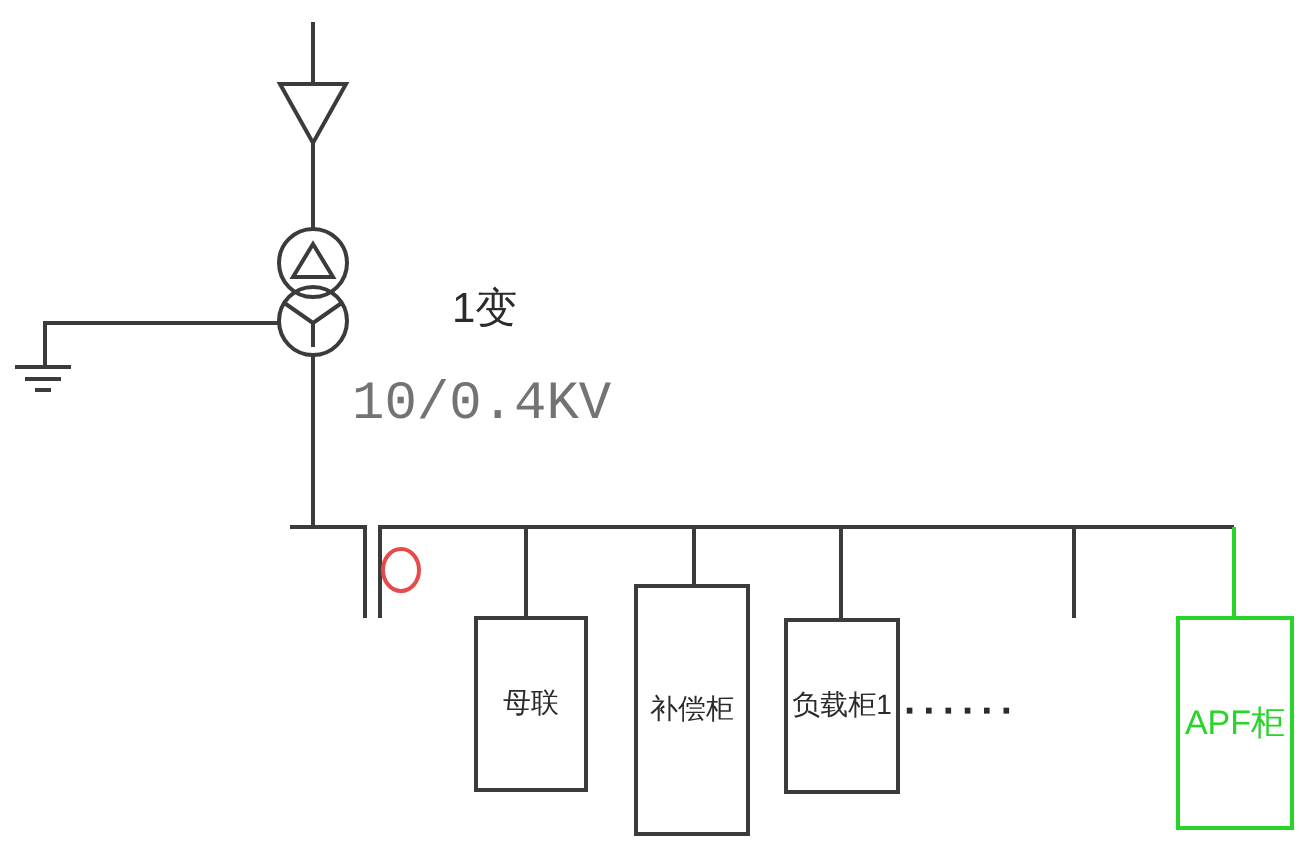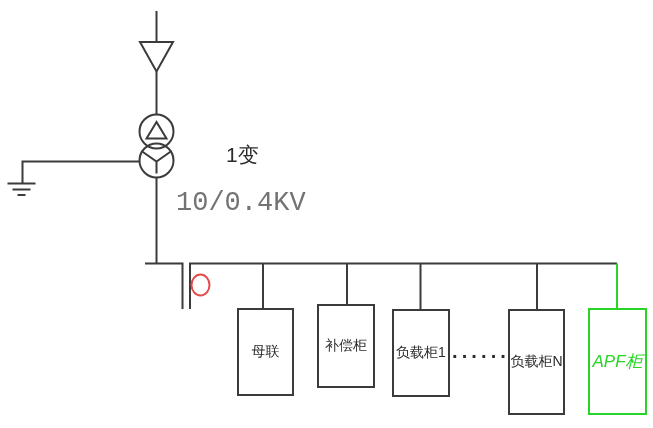--- a/index.html
+++ b/index.html
@@ -27,21 +27,21 @@
     background:var(--background);
     box-sizing:border-box;
     display:flex;align-items:center;justify-content:center;
   }
   .cabinet .lbl{
     font-size:14px;
     color:var(--text);
     white-space:nowrap;
     letter-spacing:0px;
   }
-  .cabinet.apf{border-color:var(--green);font-style:italic;}
+  .cabinet.apf{border-color:var(--green);}
   .cabinet.apf .lbl{color:var(--green);font-size:17px;}
   .txt{position:absolute;color:var(--text);white-space:nowrap;text-align:center;}
   #transformer-name{
     left:226px;top:140px;
     font-size:21px;line-height:30px;
   }
   #voltage-ratio{
     left:176px;top:188px;
     font-family:"Liberation Mono", monospace;
     font-size:27px;line-height:30px;
@@ -89,31 +89,28 @@
   </svg>
 
   <div class="txt" id="transformer-name">1变</div>
   <div class="txt" id="voltage-ratio">10/0.4KV</div>
 
 
   <div class="cabinet" style="left:237px;top:308px;width:57px;height:88px;">
     <span class="lbl">母联</span>
   </div>
 
-  <div class="cabinet" style="left:317px;top:304px;width:58px;height:84px;">
+  <div class="cabinet" style="left:317px;top:292px;width:58px;height:126px;">
     <span class="lbl">补偿柜</span>
   </div>
 
   <div class="cabinet" style="left:392px;top:309px;width:58px;height:88px;align-items:center;">
     <span class="lbl">负载柜1</span>
   </div>
 
   <div class="txt" id="ellipsis">······</div>
 
-  <div class="cabinet" style="left:508px;top:309px;width:57px;height:106px;">
-    <span class="lbl">负载柜N</span>
-  </div>
 
   <div class="cabinet apf" style="left:588px;top:308px;width:59px;height:107px;">
     <span class="lbl">APF柜</span>
   </div>
 
 </div>
 
 </body></html>

